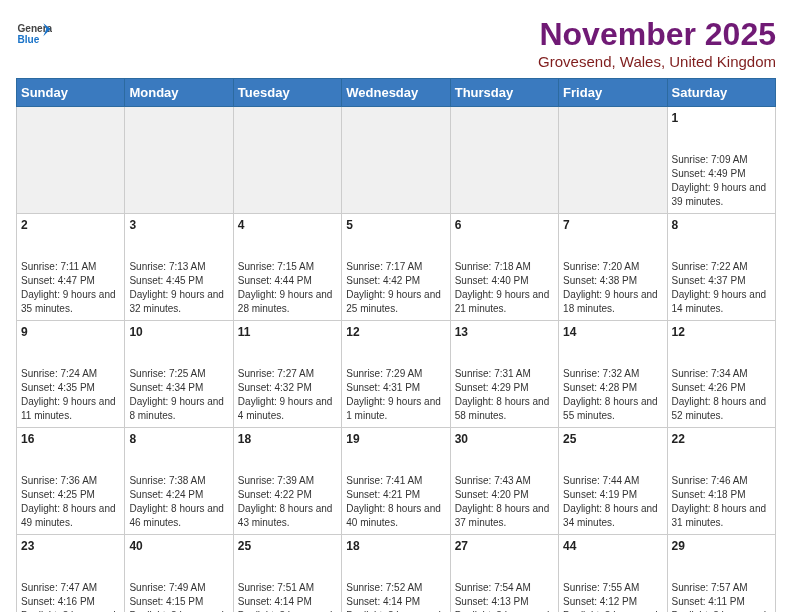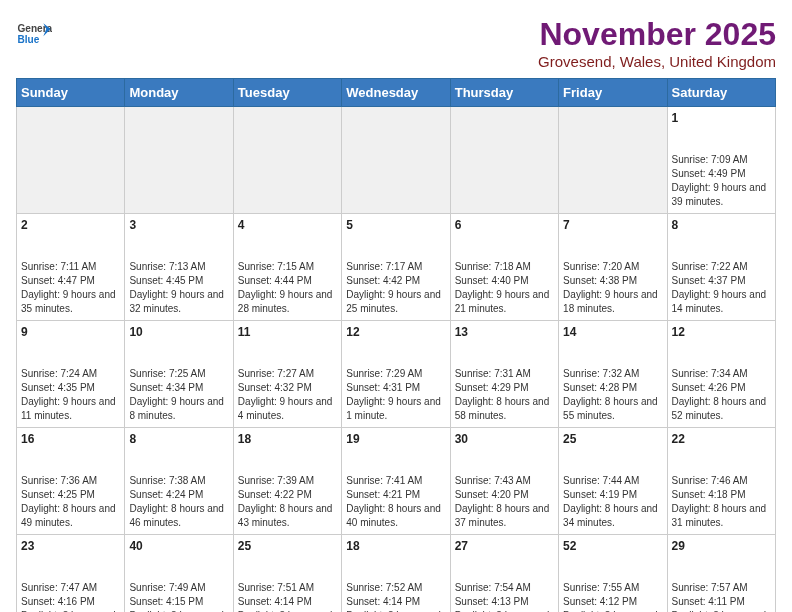--- a/index.html
+++ b/index.html
@@ -222,21 +222,21 @@
         </td>
         <td>
           <div class="day-number">18</div>
           <div class="day-info">Sunrise: 7:52 AM<br>Sunset: 4:14 PM<br>Daylight: 8 hours and 21 minutes.</div>
         </td>
         <td>
           <div class="day-number">27</div>
           <div class="day-info">Sunrise: 7:54 AM<br>Sunset: 4:13 PM<br>Daylight: 8 hours and 18 minutes.</div>
         </td>
         <td>
-          <div class="day-number">52</div>
+          <div class="day-number">44</div>
           <div class="day-info">Sunrise: 7:55 AM<br>Sunset: 4:12 PM<br>Daylight: 8 hours and 16 minutes.</div>
         </td>
         <td>
           <div class="day-number">29</div>
           <div class="day-info">Sunrise: 7:57 AM<br>Sunset: 4:11 PM<br>Daylight: 8 hours and 14 minutes.</div>
         </td>
       </tr>
     </tbody>
 </table>
 

